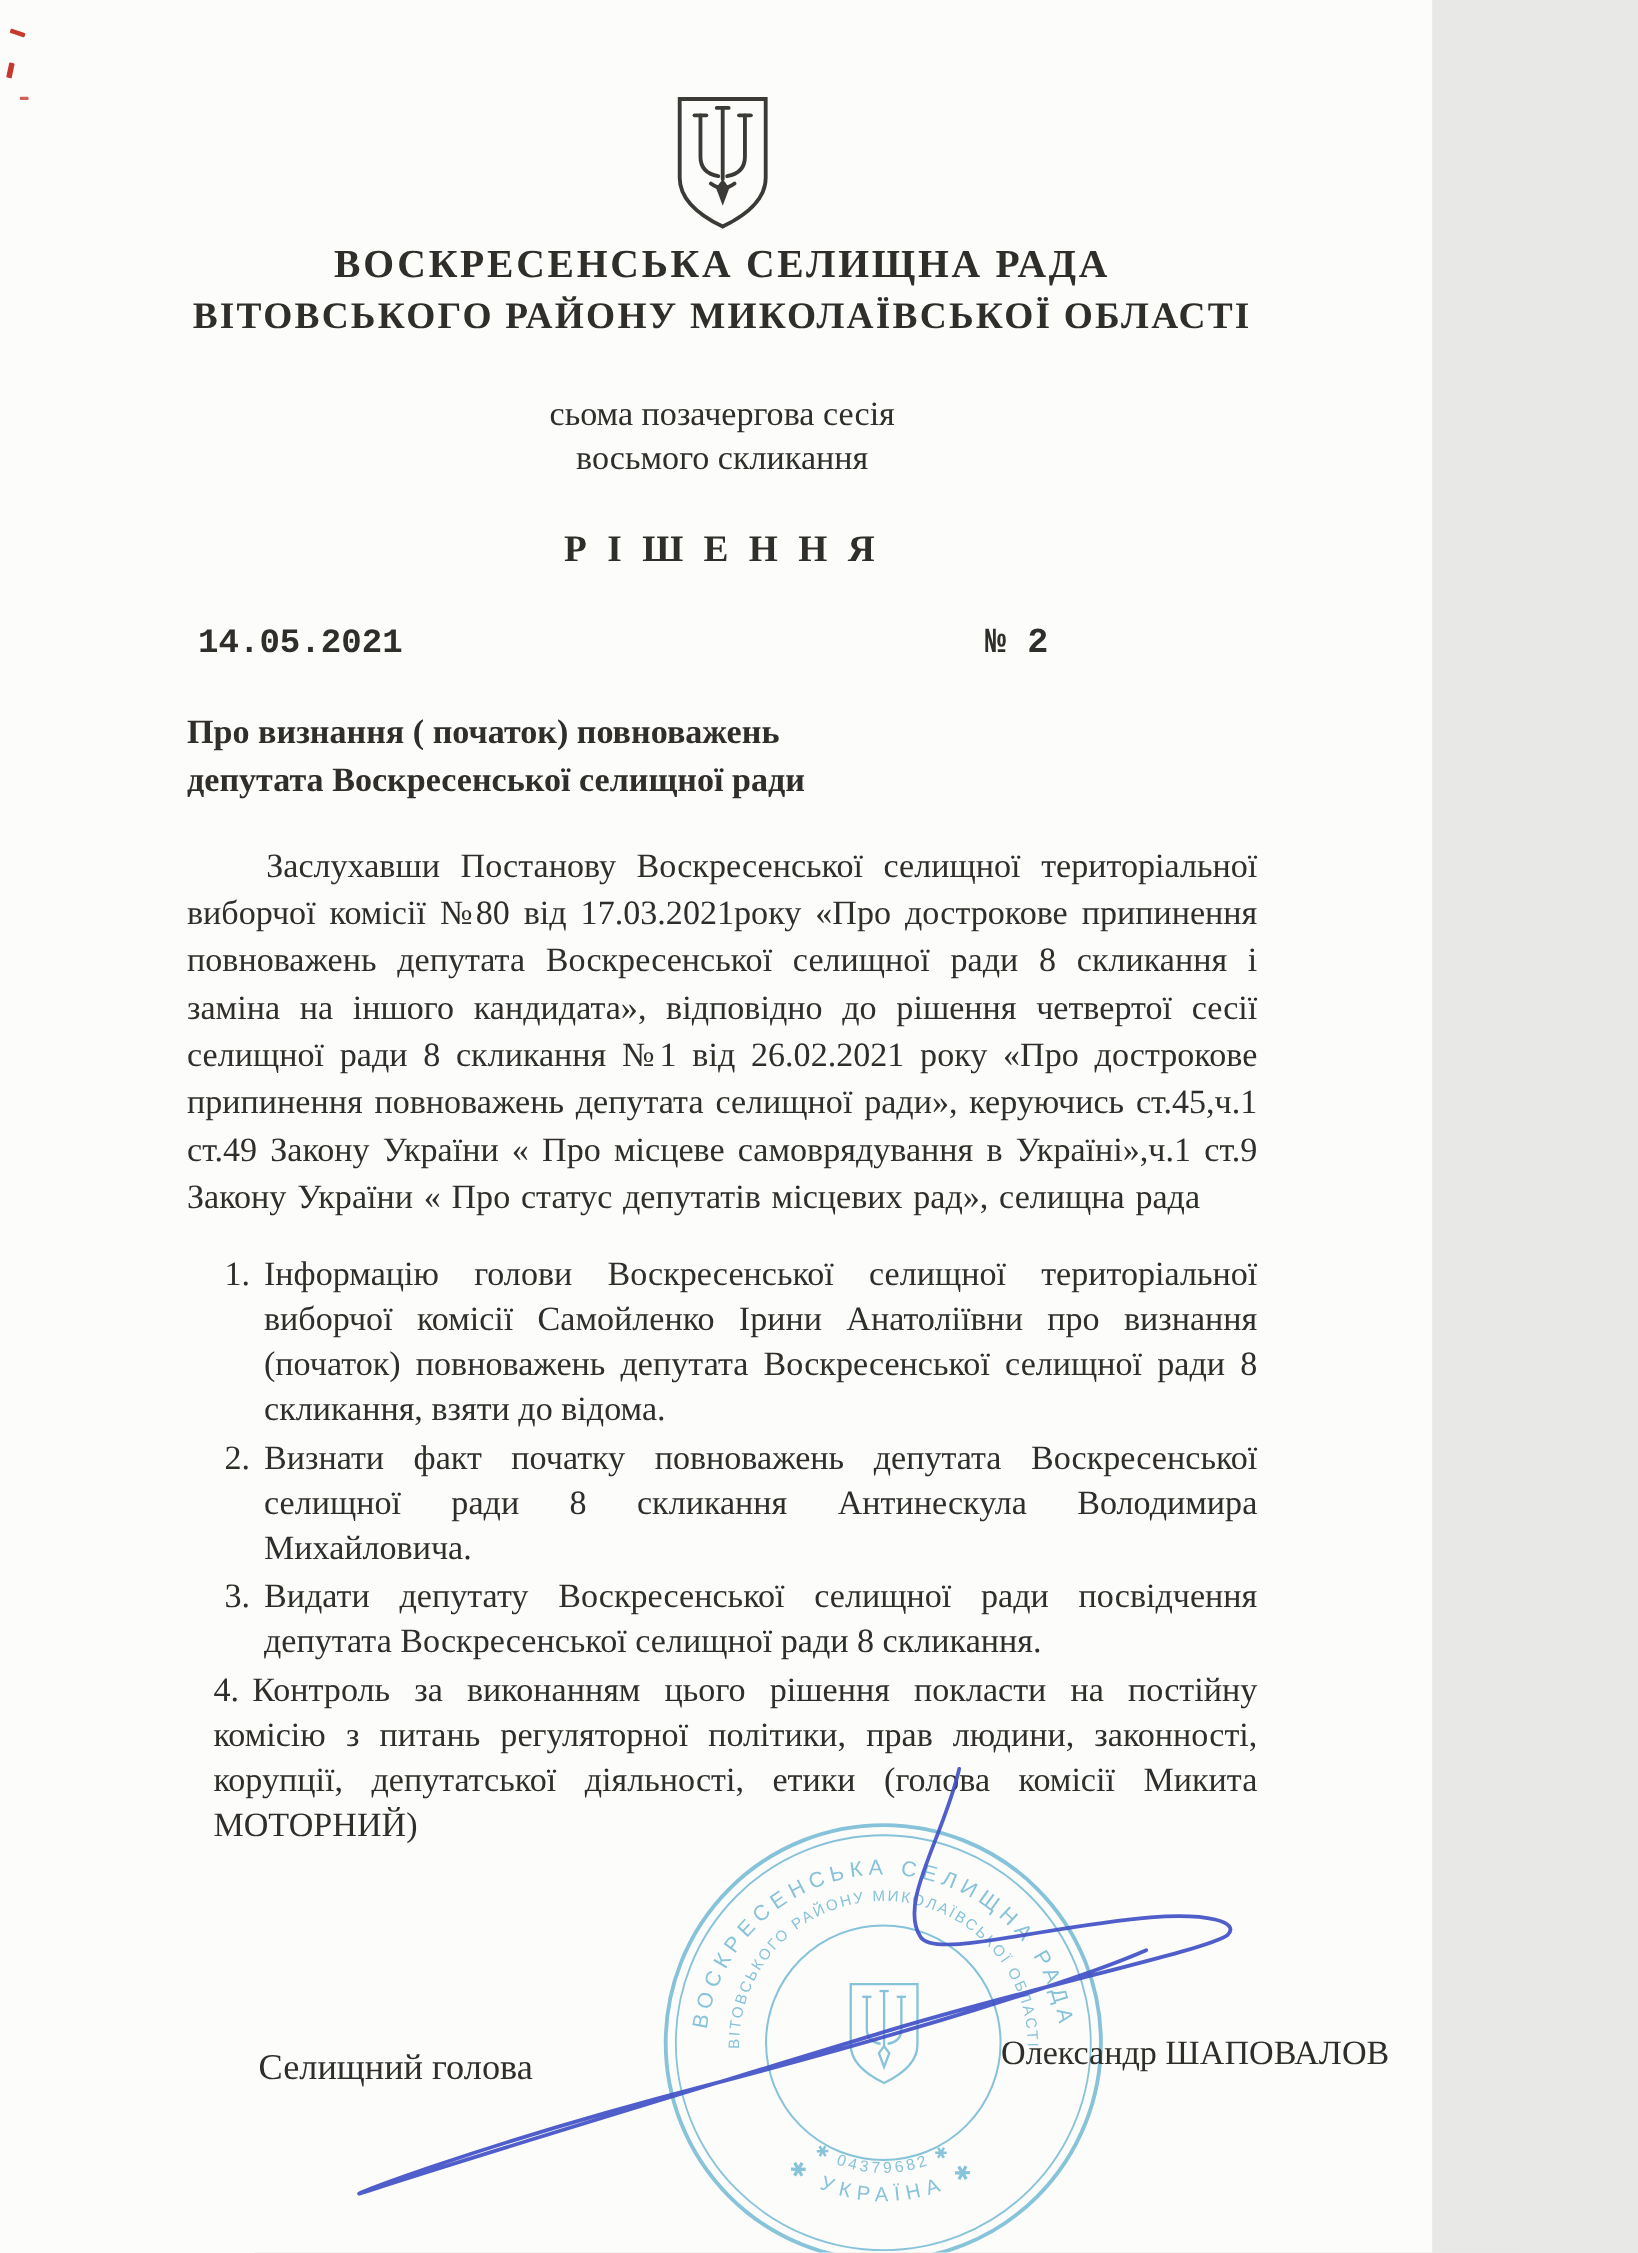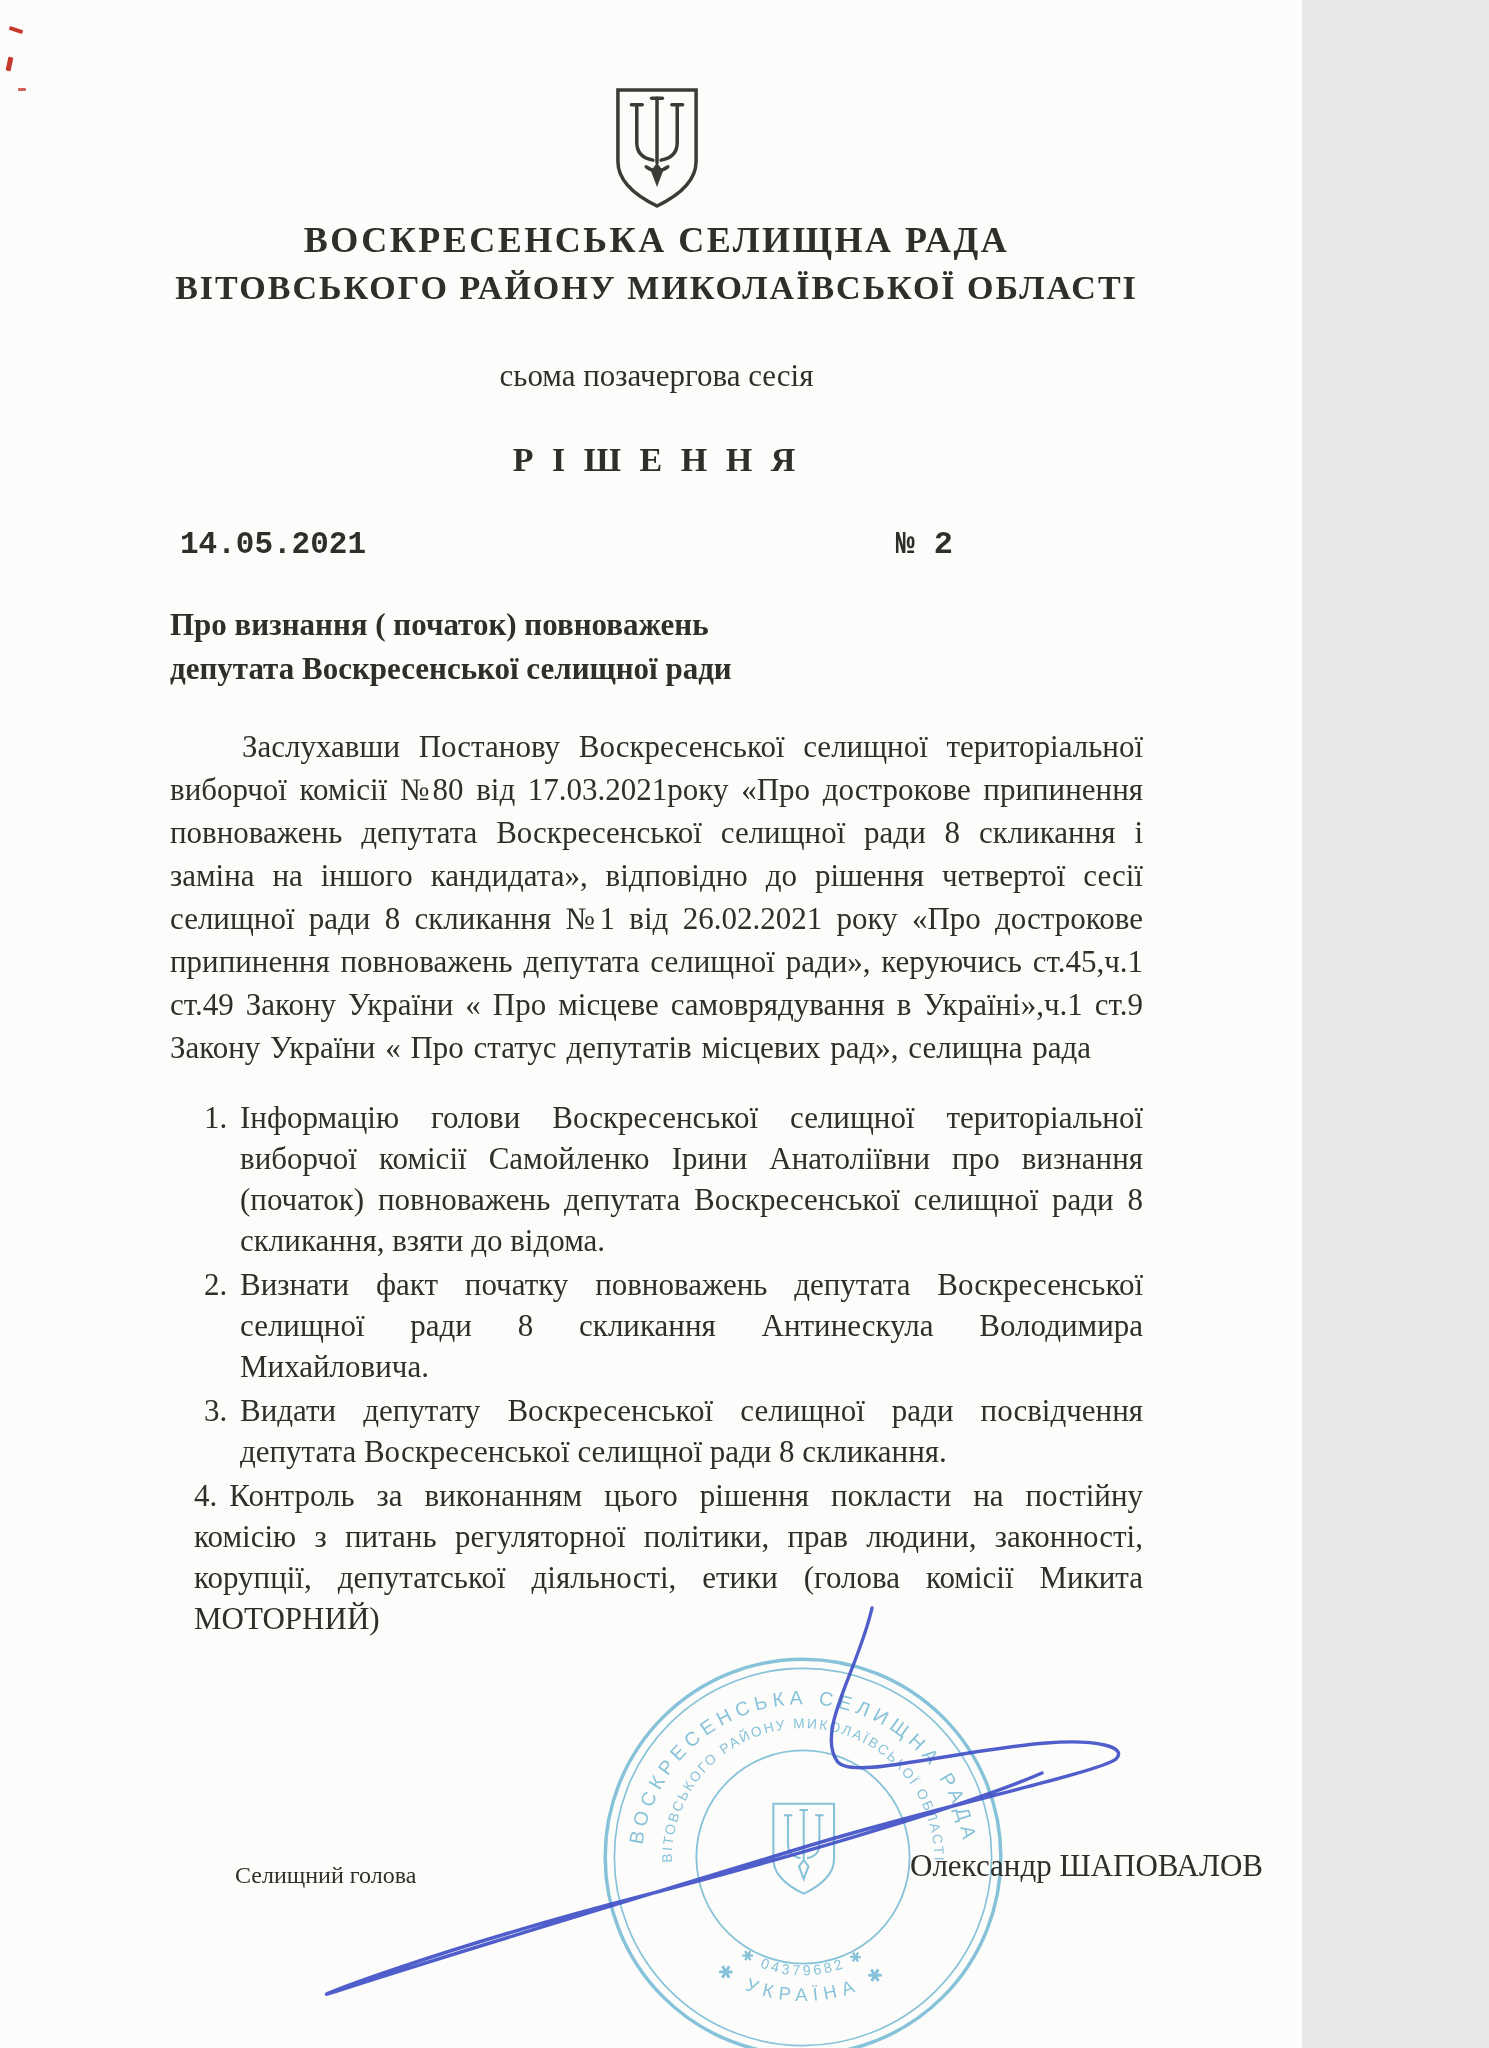--- a/index.html
+++ b/index.html
@@ -38,21 +38,21 @@
 
   .resolved{margin-top:36px;font-weight:bold;font-size:33px;letter-spacing:1px;}
 
   ol.resolutions{list-style:none;counter-reset:res;margin:28px 0 0 0;padding:0;font-size:31px;}
   ol.resolutions li{counter-increment:res;position:relative;padding-left:70px;line-height:41px;text-align:justify;margin-bottom:3px;}
   ol.resolutions li::before{content:counter(res) ".";position:absolute;left:34px;}
   ol.resolutions li.outdent{padding-left:24px;}
   ol.resolutions li.outdent::before{content:counter(res) ".";position:static;margin-right:12px;}
 
   .sig-section{position:absolute;left:0;top:1600px;width:1489px;height:448px;}
-  .sig-title{position:absolute;left:235px;top:262px;font-size:24px;}
+  .sig-title{position:absolute;left:235px;top:262px;font-size:33px;}
   .sig-name{position:absolute;left:910px;top:248px;font-size:31px;}
   .stamp{position:absolute;left:598px;top:52px;width:410px;height:410px;opacity:.78;}
   .pen{position:absolute;left:0;top:0;width:1489px;height:448px;}
 </style>
 </head>
 <body>
 
 <div class="page">
 
   <div class="scan-mark m1"></div>
@@ -73,20 +73,21 @@
         <path d="M27 60 Q35 66 43 60"></path>
       </g>
       <path d="M35 57 L30.5 63 L35 75 L39.5 63 Z" fill="#3b3a37"></path>
     </svg>
 
     <div class="org org-1">ВОСКРЕСЕНСЬКА СЕЛИЩНА РАДА</div>
     <div class="org org-2">ВІТОВСЬКОГО РАЙОНУ МИКОЛАЇВСЬКОЇ ОБЛАСТІ</div>
 
     <div class="session">
       <div>сьома позачергова сесія</div>
+      <div>восьмого скликання</div>
     </div>
 
     <div class="doc-type">Р І Ш Е Н Н Я</div>
 
     <div class="meta-row">
       <span class="meta-date">14.05.2021</span>
       <span class="meta-num">№ 2</span>
     </div>
 
     <div class="subject">

